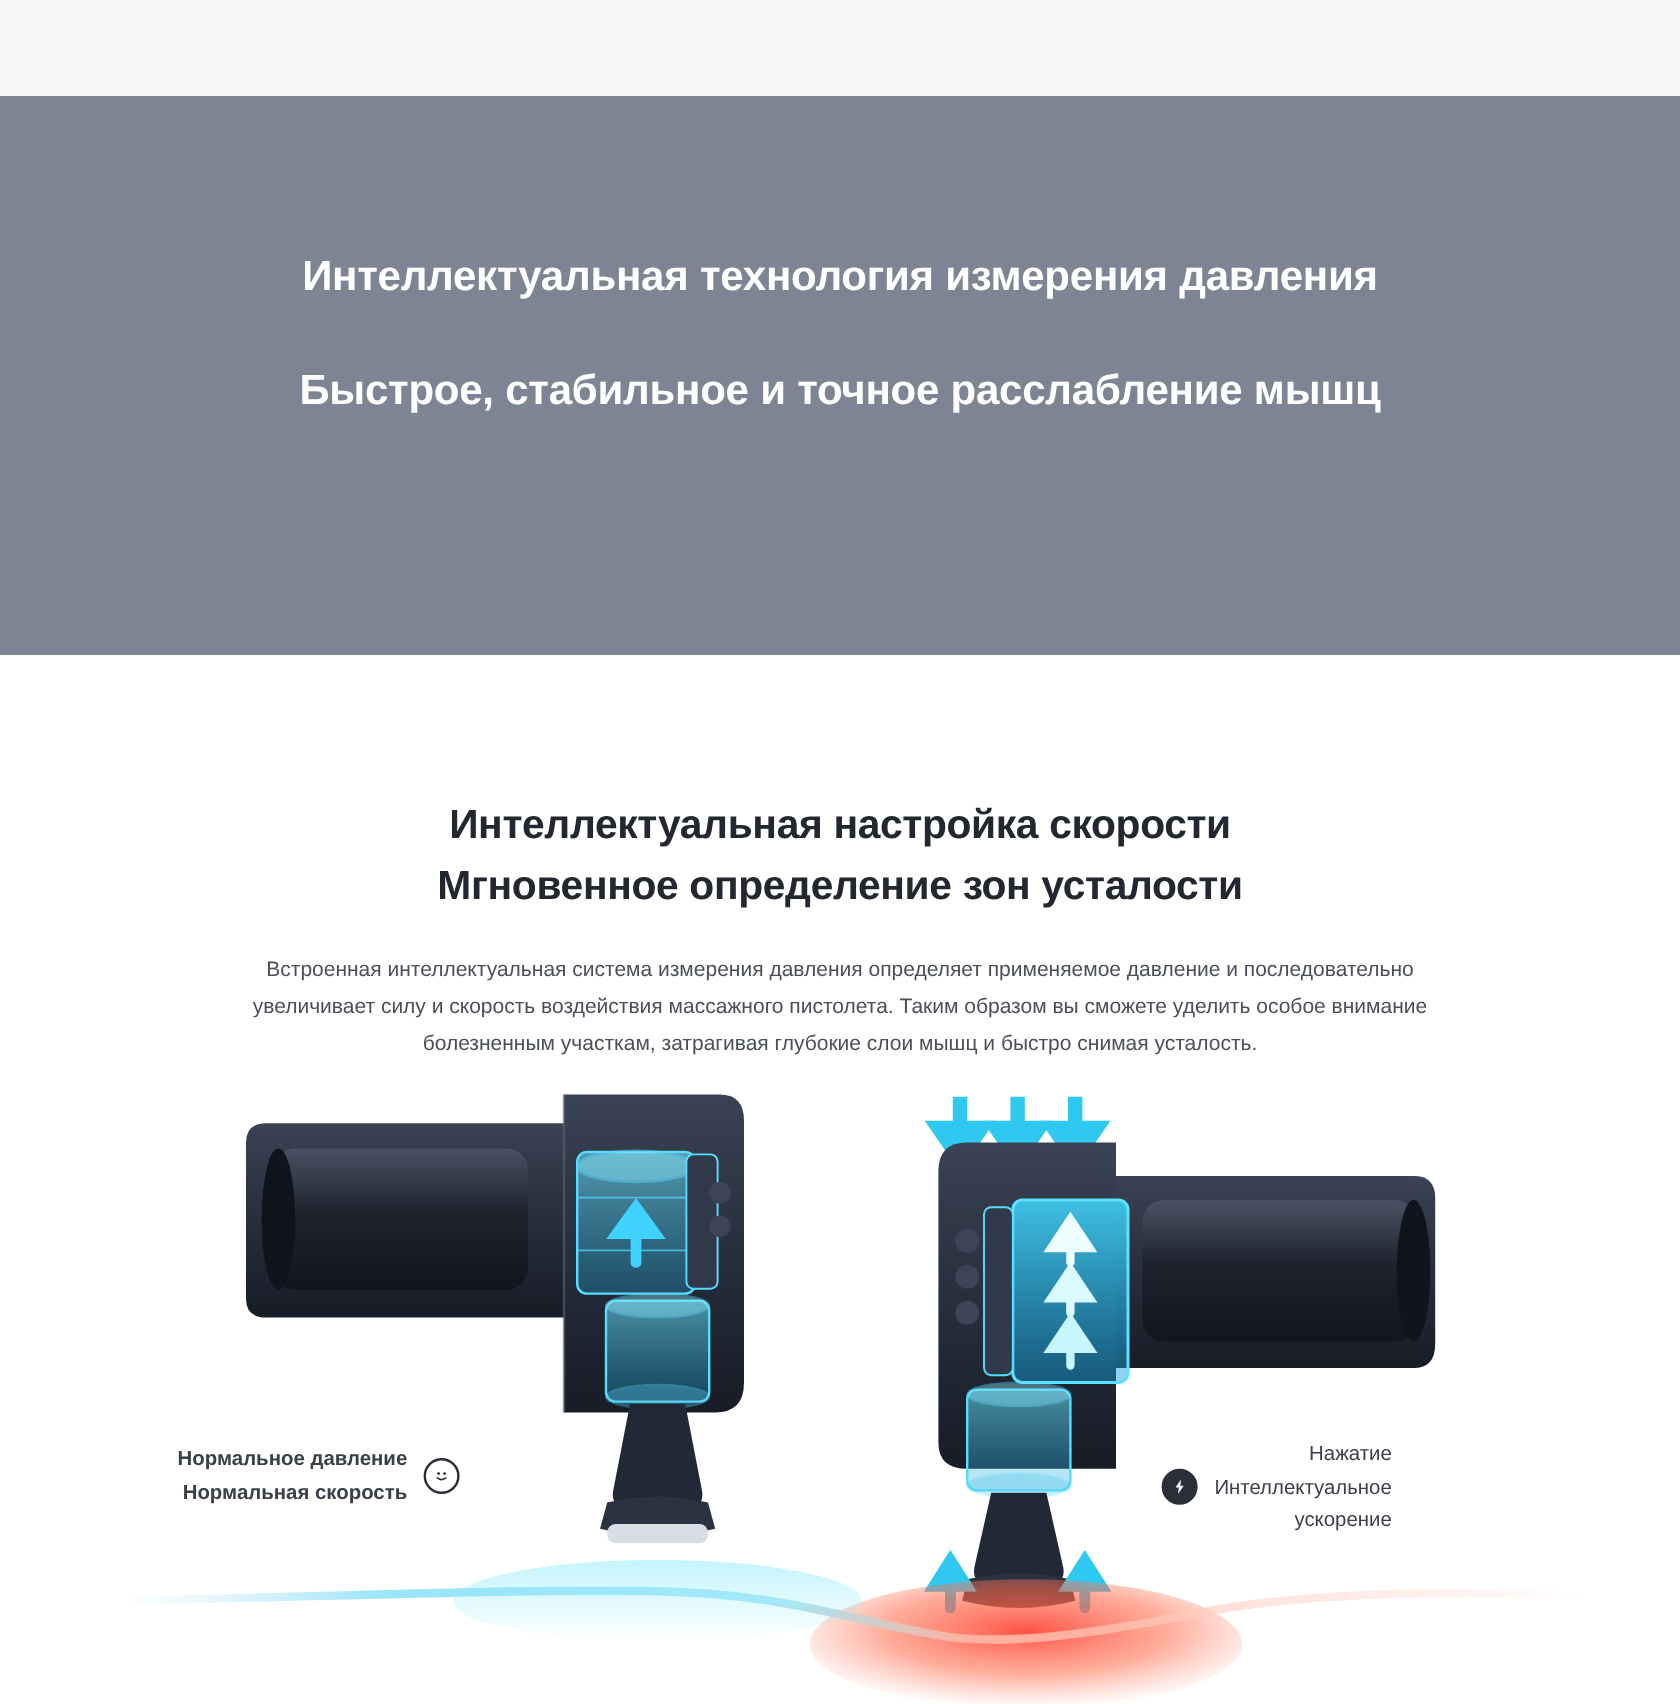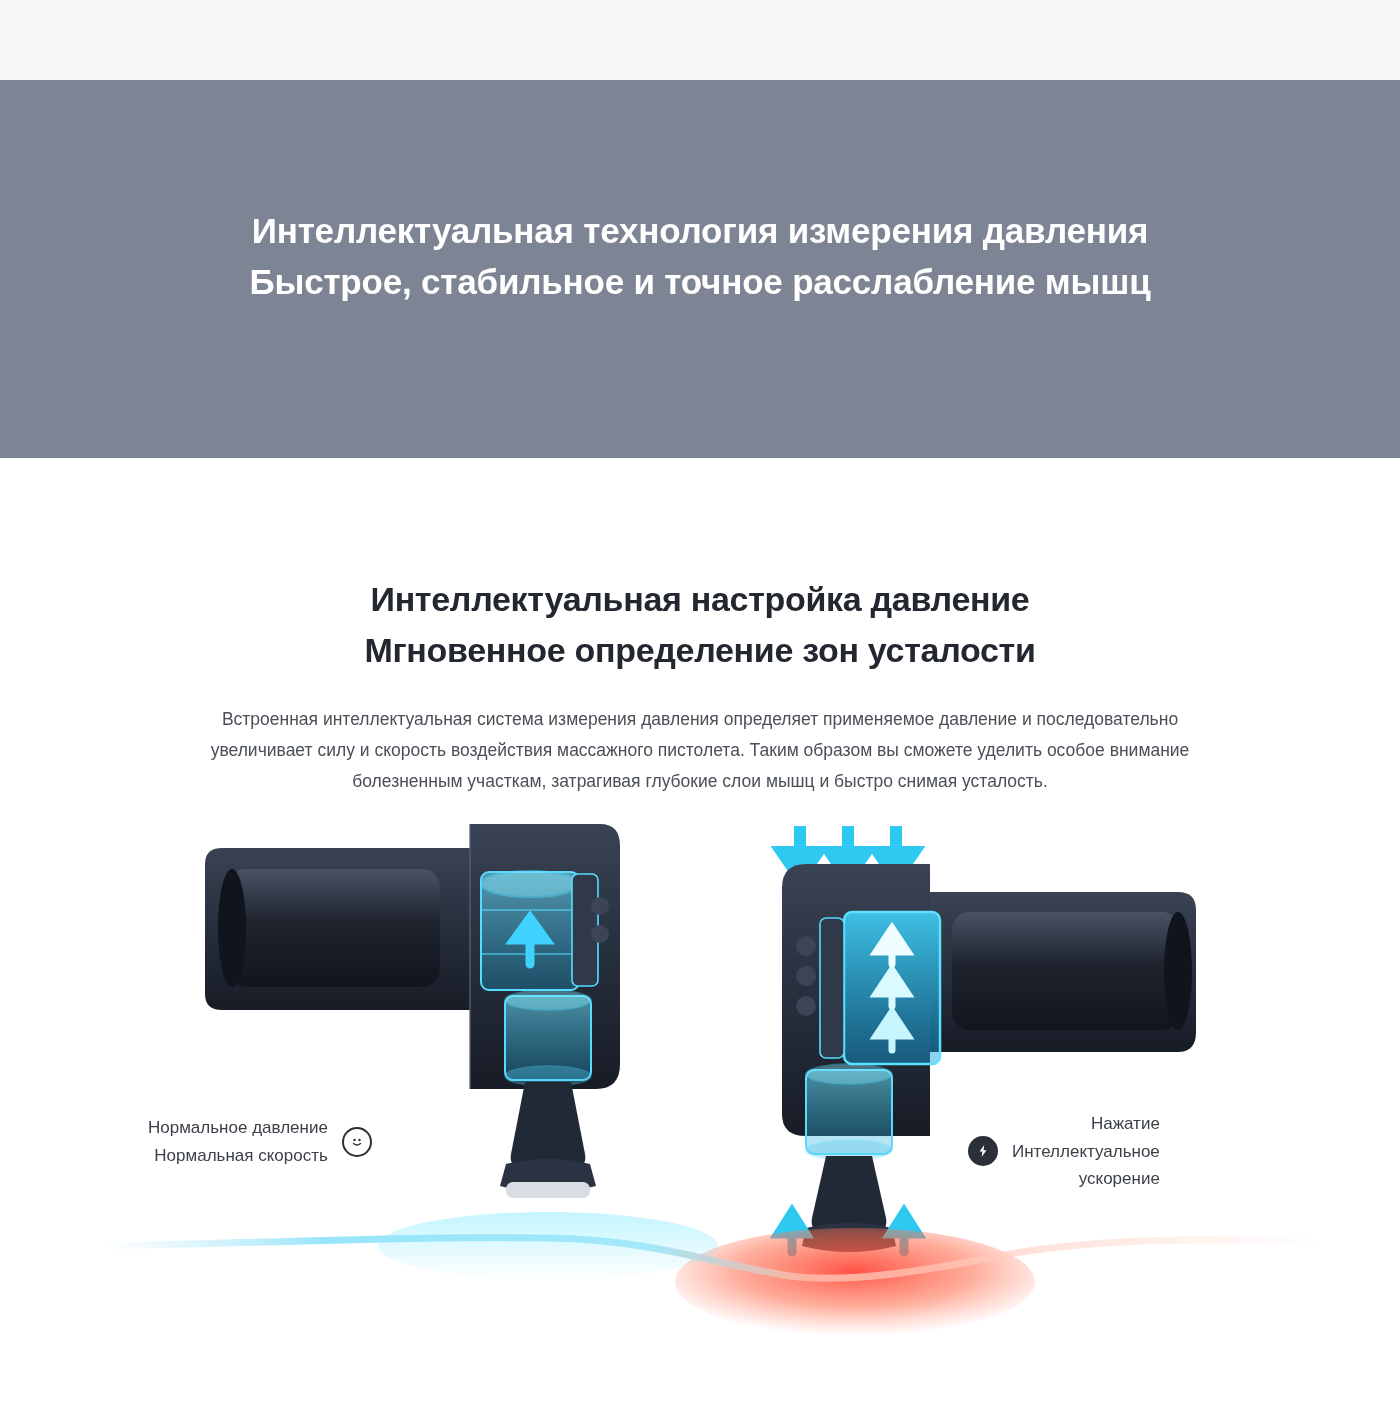--- a/index.html
+++ b/index.html
@@ -18,29 +18,30 @@
 
   
   .top-strip {
     height: 80px;
     background: #f6f6f6;
     width: 100%;
   }
 
   
   .hero {
-    height: 378px;
+    height: 466px;
     background: #7d8494;
     width: 100%;
     display: flex;
     flex-direction: column;
     justify-content: flex-start;
     align-items: center;
     box-sizing: border-box;
     padding-top: 126px;
+    gap: 44px;
   }
   .hero-line {
     color: #ffffff;
     font-size: 35px;
     font-weight: bold;
     line-height: 1.45;
     text-align: center;
     letter-spacing: -0.2px;
   }
 
@@ -87,20 +88,21 @@
     align-items: center;
     gap: 14px;
     font-size: 17px;
     color: #3a3f48;
     line-height: 1.6;
   }
   .caption.left {
     left: 148px;
     top: 300px;
     flex-direction: row;
+    font-weight: bold;
   }
   .caption.right {
     left: 968px;
     top: 296px;
     flex-direction: row;
   }
   .caption-text {
     white-space: nowrap;
   }
   .caption.left .caption-text { text-align: right; }
@@ -127,21 +129,21 @@
 
 <div class="top-strip"></div>
 
 <header class="hero">
   <div class="hero-line">Интеллектуальная технология измерения давления</div>
   <div class="hero-line">Быстрое, стабильное и точное расслабление мышц</div>
 </header>
 
 <main class="section">
   <h2 class="section-title">
-    <span>Интеллектуальная настройка давление</span><br>
+    <span>Интеллектуальная настройка скорости</span><br>
     <span>Мгновенное определение зон усталости</span>
   </h2>
   <p class="section-body">Встроенная интеллектуальная система измерения давления определяет применяемое давление и последовательно увеличивает силу и скорость воздействия массажного пистолета. Таким образом вы сможете уделить особое внимание болезненным участкам, затрагивая глубокие слои мышц и быстро снимая усталость.</p>
 
   <div class="figure">
 
     <svg width="1400" height="620" viewBox="0 0 1400 620" xmlns="http://www.w3.org/2000/svg">
       <defs>
         <linearGradient id="bodyGrad" x1="0" y1="0" x2="0" y2="1">
           <stop offset="0%" stop-color="#3a4354"></stop>

